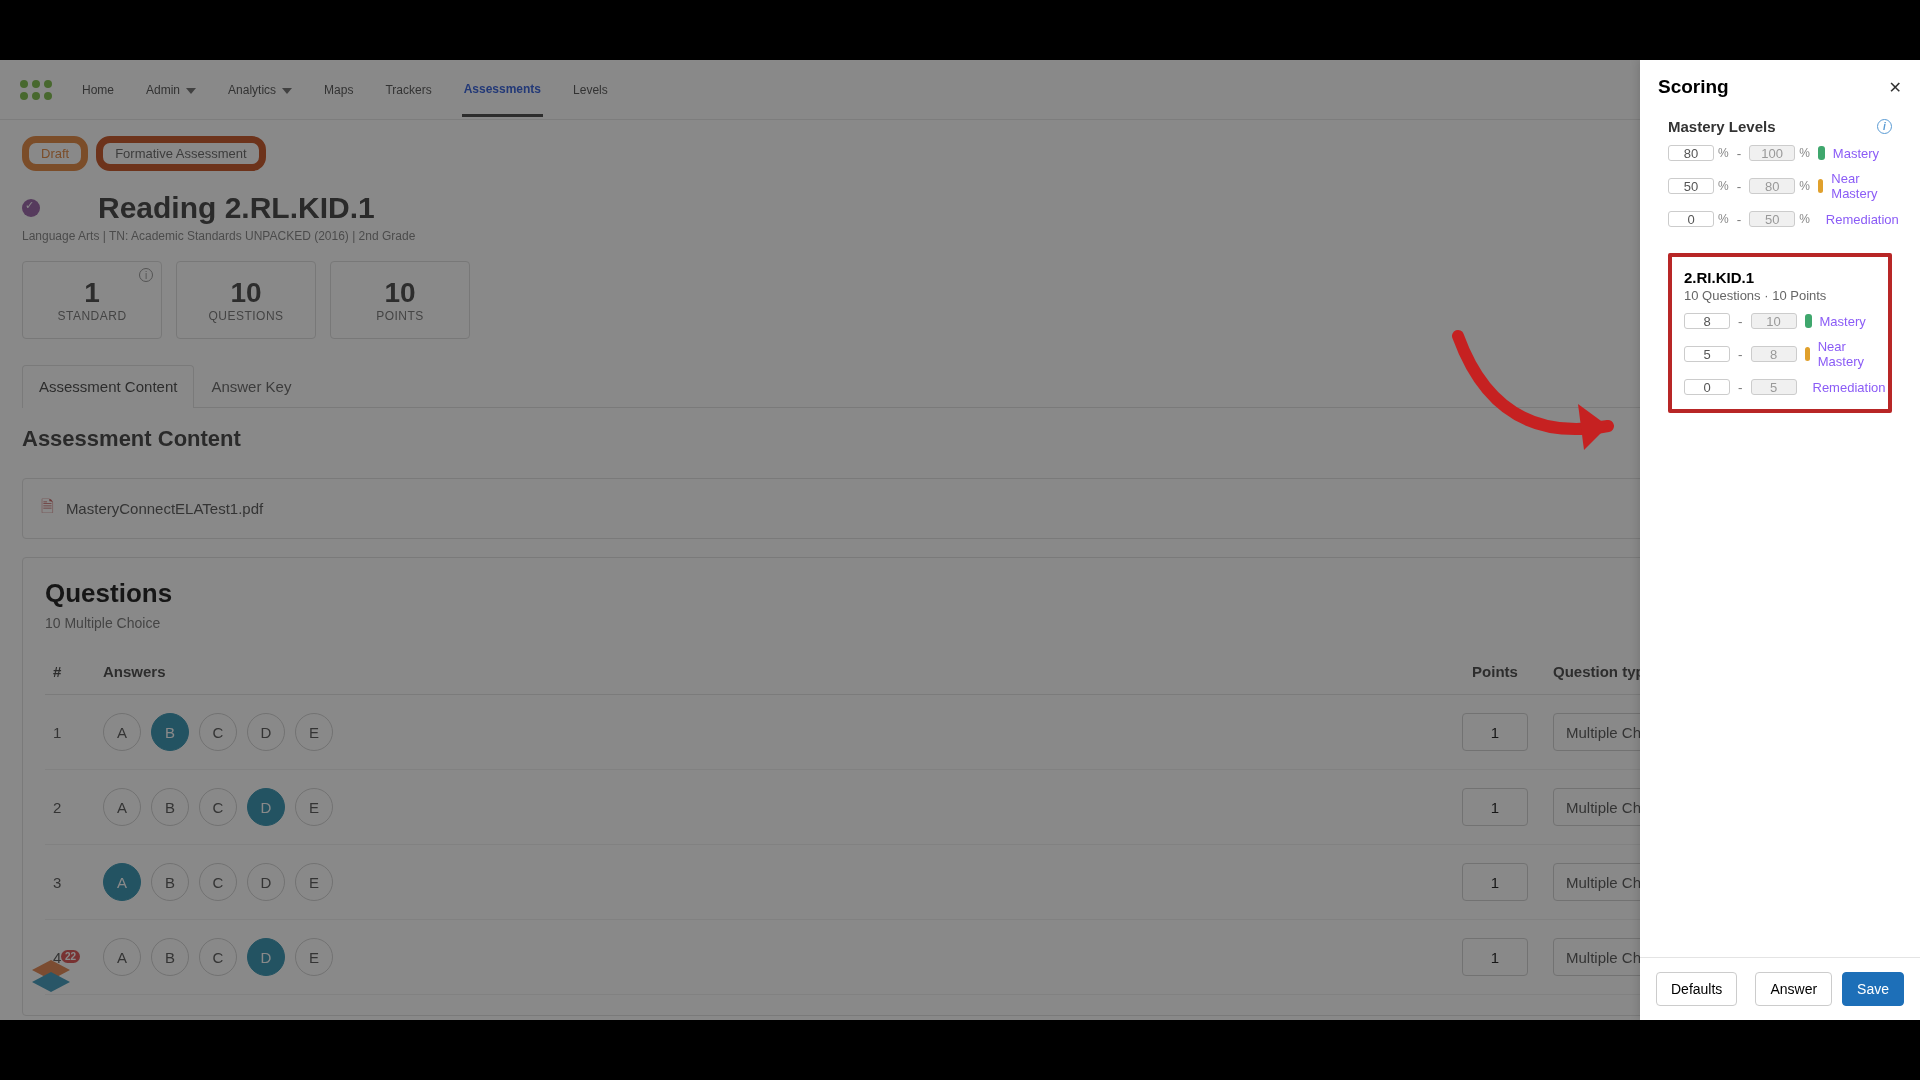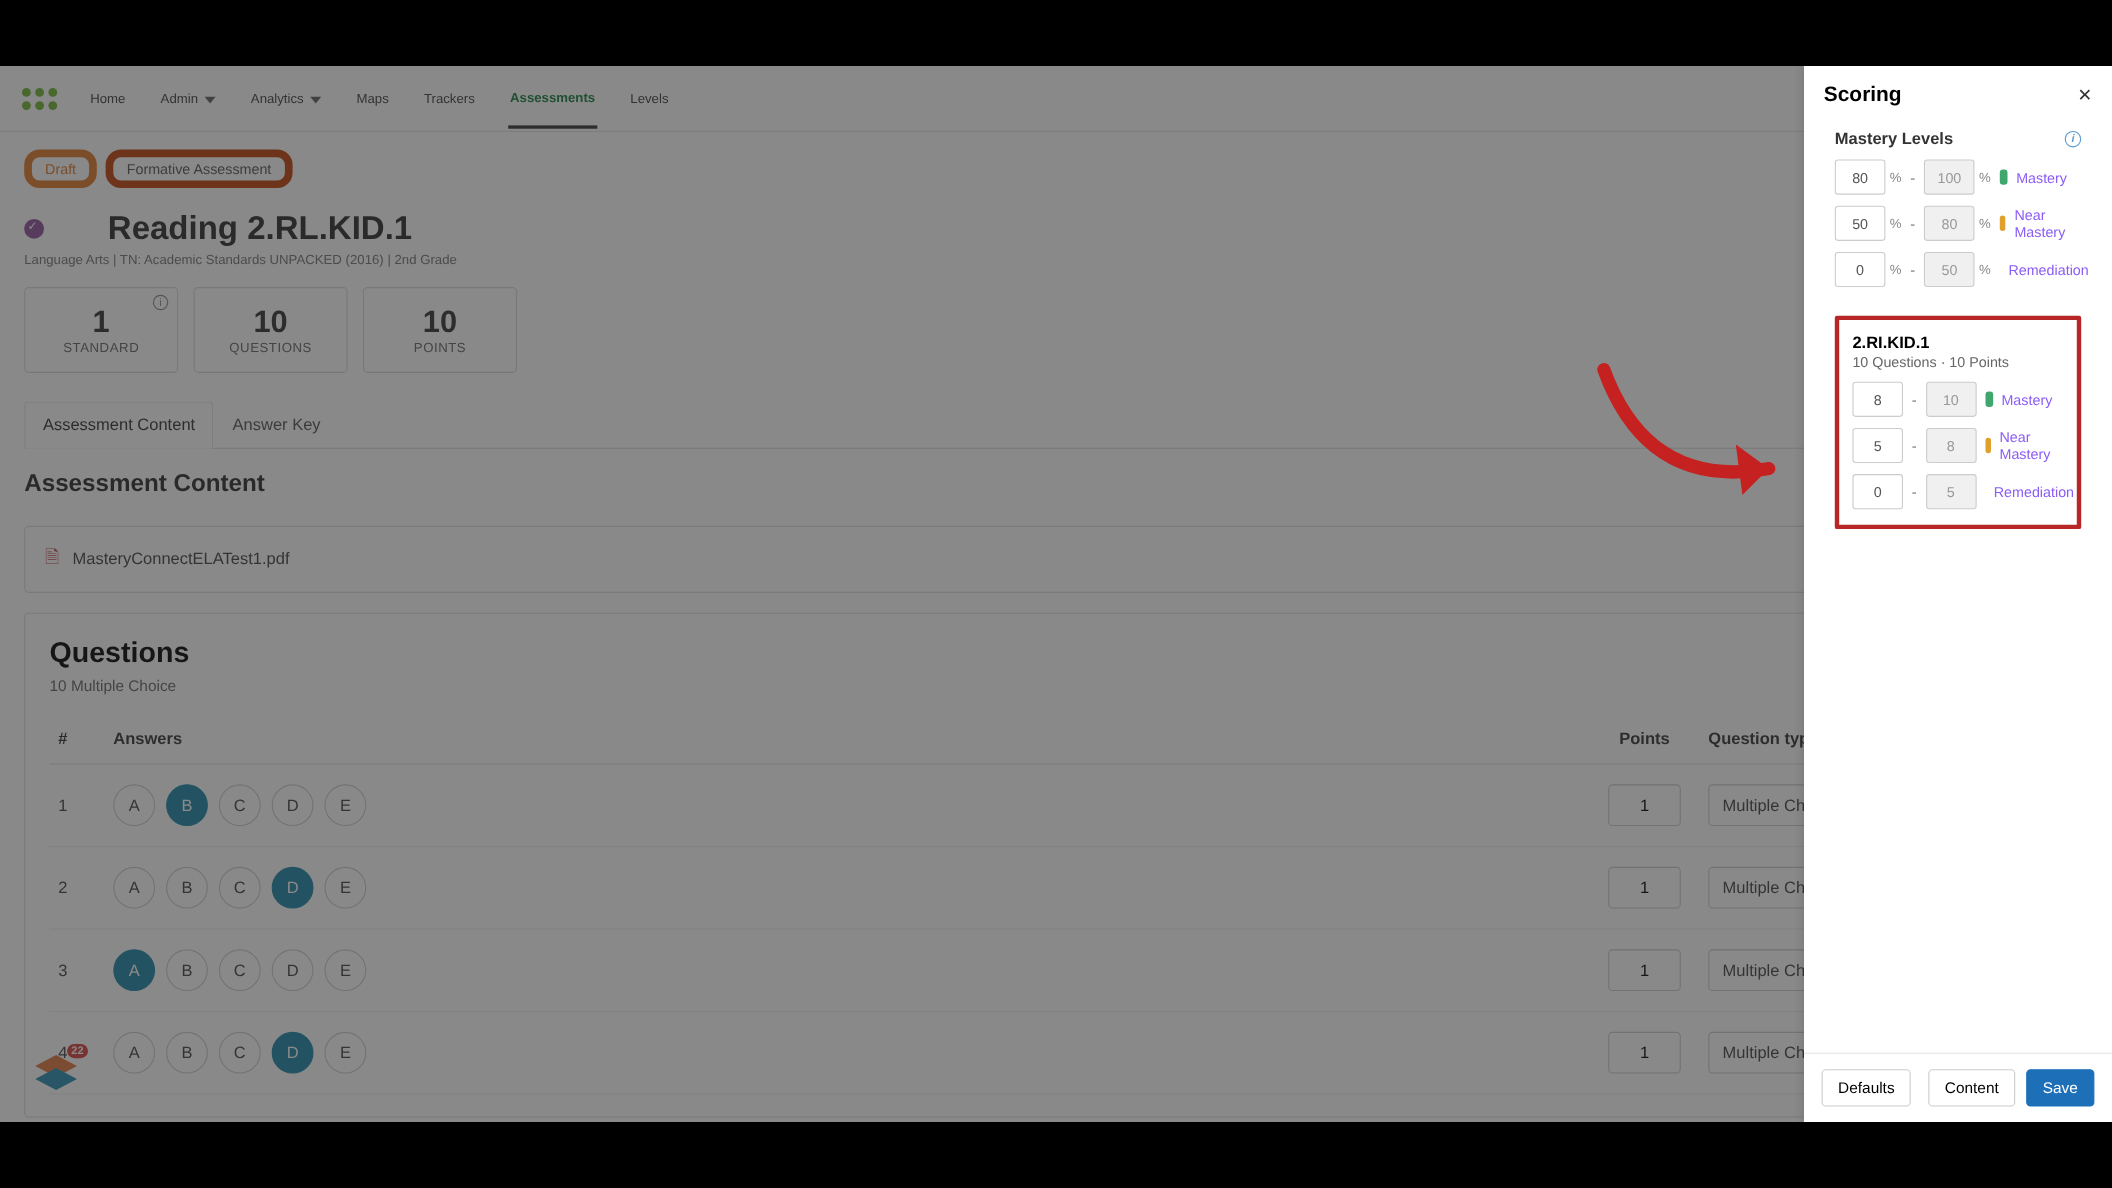--- a/index.html
+++ b/index.html
@@ -9,21 +9,21 @@
 .letterbox-bottom { position:absolute; left:0; right:0; bottom:0; height:60px; background:#000; }
 
 .viewport { position: absolute; top: 60px; left: 0; right: 0; bottom: 60px; background: #fff; }
 
 .overlay-dim { position:absolute; inset:0; background: rgba(40,40,40,0.55); pointer-events:none; z-index: 40; }
 
 .topnav { height: 60px; display:flex; align-items:center; padding: 0 20px; gap: 28px; border-bottom: 1px solid #e4e4e4; background:#fff; position:relative; }
 .logo-dots { display:flex; gap:4px; flex-wrap:wrap; width:32px; }
 .logo-dots span { width:8px; height:8px; border-radius:50%; background:#6fb536; }
 .nav-link { color:#3f3f3f; font-size:12px; cursor:pointer; display:flex; align-items:center; gap:6px; padding: 18px 2px; }
-.nav-link.active { color:#15803d; font-weight:600; border-bottom: 3px solid #333; margin-bottom:-1px;text-align:center; }
+.nav-link.active { color:#1d4ed8; font-weight:600; border-bottom: 3px solid #333; margin-bottom:-1px;text-align:center; }
 .chev::after { content:""; display:inline-block; border-left:5px solid transparent; border-right:5px solid transparent; border-top:6px solid #606060; }
 
 .content { padding: 16px 22px; height: calc(100% - 60px); overflow:hidden; background:#fff; }
 .badge-row { display:flex; gap:8px; }
 .pill { border:7px solid #c2410c; border-radius: 14px; padding: 3px 12px; font-size: 13px; color:#555; }
 .pill.draft { border-color:#e07a2c; color:#e07a2c; }
 
 .toolbar-right { position:absolute; right:22px; top:14px; display:flex; gap:10px; align-items:center; }
 .scoring-btn { border:1px solid #d5d5d5; border-radius:4px; padding: 9px 16px; display:flex; align-items:center; gap:8px; background:#fff; font-size:15px; color:#333; }
 .bars { display:flex; gap:2px; align-items:flex-end; }
@@ -69,21 +69,21 @@
 
 .side-panel { position:absolute; top:0; right:0; bottom:0; width:280px; background:#fff; z-index:60; box-shadow: -2px 0 8px rgba(0,0,0,0.12); display:flex; flex-direction:column; }
 .sp-head { padding: 16px 18px; display:flex; align-items:center; justify-content:space-between; }
 .sp-title { font-size:19px; font-weight:700; }
 .close-x { font-size:16px; cursor:pointer; color:#333; }
 .sp-body { padding: 4px 28px 0; flex:1; overflow:auto; }
 .ml-head { display:flex; align-items:center; justify-content:space-between; font-weight:600; font-size:15px; color:#333; }
 .info-i { width:15px;height:15px;border:1.5px solid #5a9bd4;color:#5a9bd4;border-radius:50%;font-size:10px; font-style:italic; display:flex;align-items:center;justify-content:center; }
 
 .level-row { display:flex; align-items:center; gap:8px; margin-top:10px; font-size:13.5px; }
-.mini-inp { width:46px; height:32px; border:1px solid #ccc; border-radius:3px; text-align:center; font-size:13px; color:#555; }
+.mini-inp { width:46px; height:16px; border:1px solid #ccc; border-radius:3px; text-align:center; font-size:13px; color:#555; }
 .mini-inp.ro { background:#f0f0f0; color:#999; }
 .pct { font-size:12px; color:#888; margin-left:-4px;}
 .dash { color:#777; }
 .dot { width:7px; height:14px; border-radius:3px; }
 .dot.g{background:#3fa76d;} .dot.y{background:#e0a02c;} .dot.r{background:#d93f3f;}
 .lvname { font-size:13px; color:#8b5cf6; }
 
 .highlight-box { border:4px solid #b82626; border-radius:2px; margin-top: 26px; padding: 12px 12px 14px; background:#fff; }
 .hb-title { font-weight:700; font-size:15px; }
 .hb-sub { font-size:13px; color:#666; margin-top:2px; }
@@ -370,21 +370,21 @@
               <input class="mini-inp ro" disabled="" value="5" style="">
               <span class="dot r"></span>
               <span class="lvname">Remediation</span>
             </div>
           </div>
       </div>
     </div>
     <div class="sp-foot">
       <button class="btn">Defaults</button>
       <div class="right">
-        <button class="btn">Content</button>
+        <button class="btn">Answer</button>
         <button class="btn primary">Save</button>
       </div>
     </div>
   </div>
 
   <svg class="red-arrow" viewBox="0 0 200 160">
     <path d="M20 20 Q 60 130 170 110" stroke="#c62121" stroke-width="12" fill="none" stroke-linecap="round"></path>
     <polygon points="170,110 140,88 146,134" fill="#c62121"></polygon>
   </svg>
 

